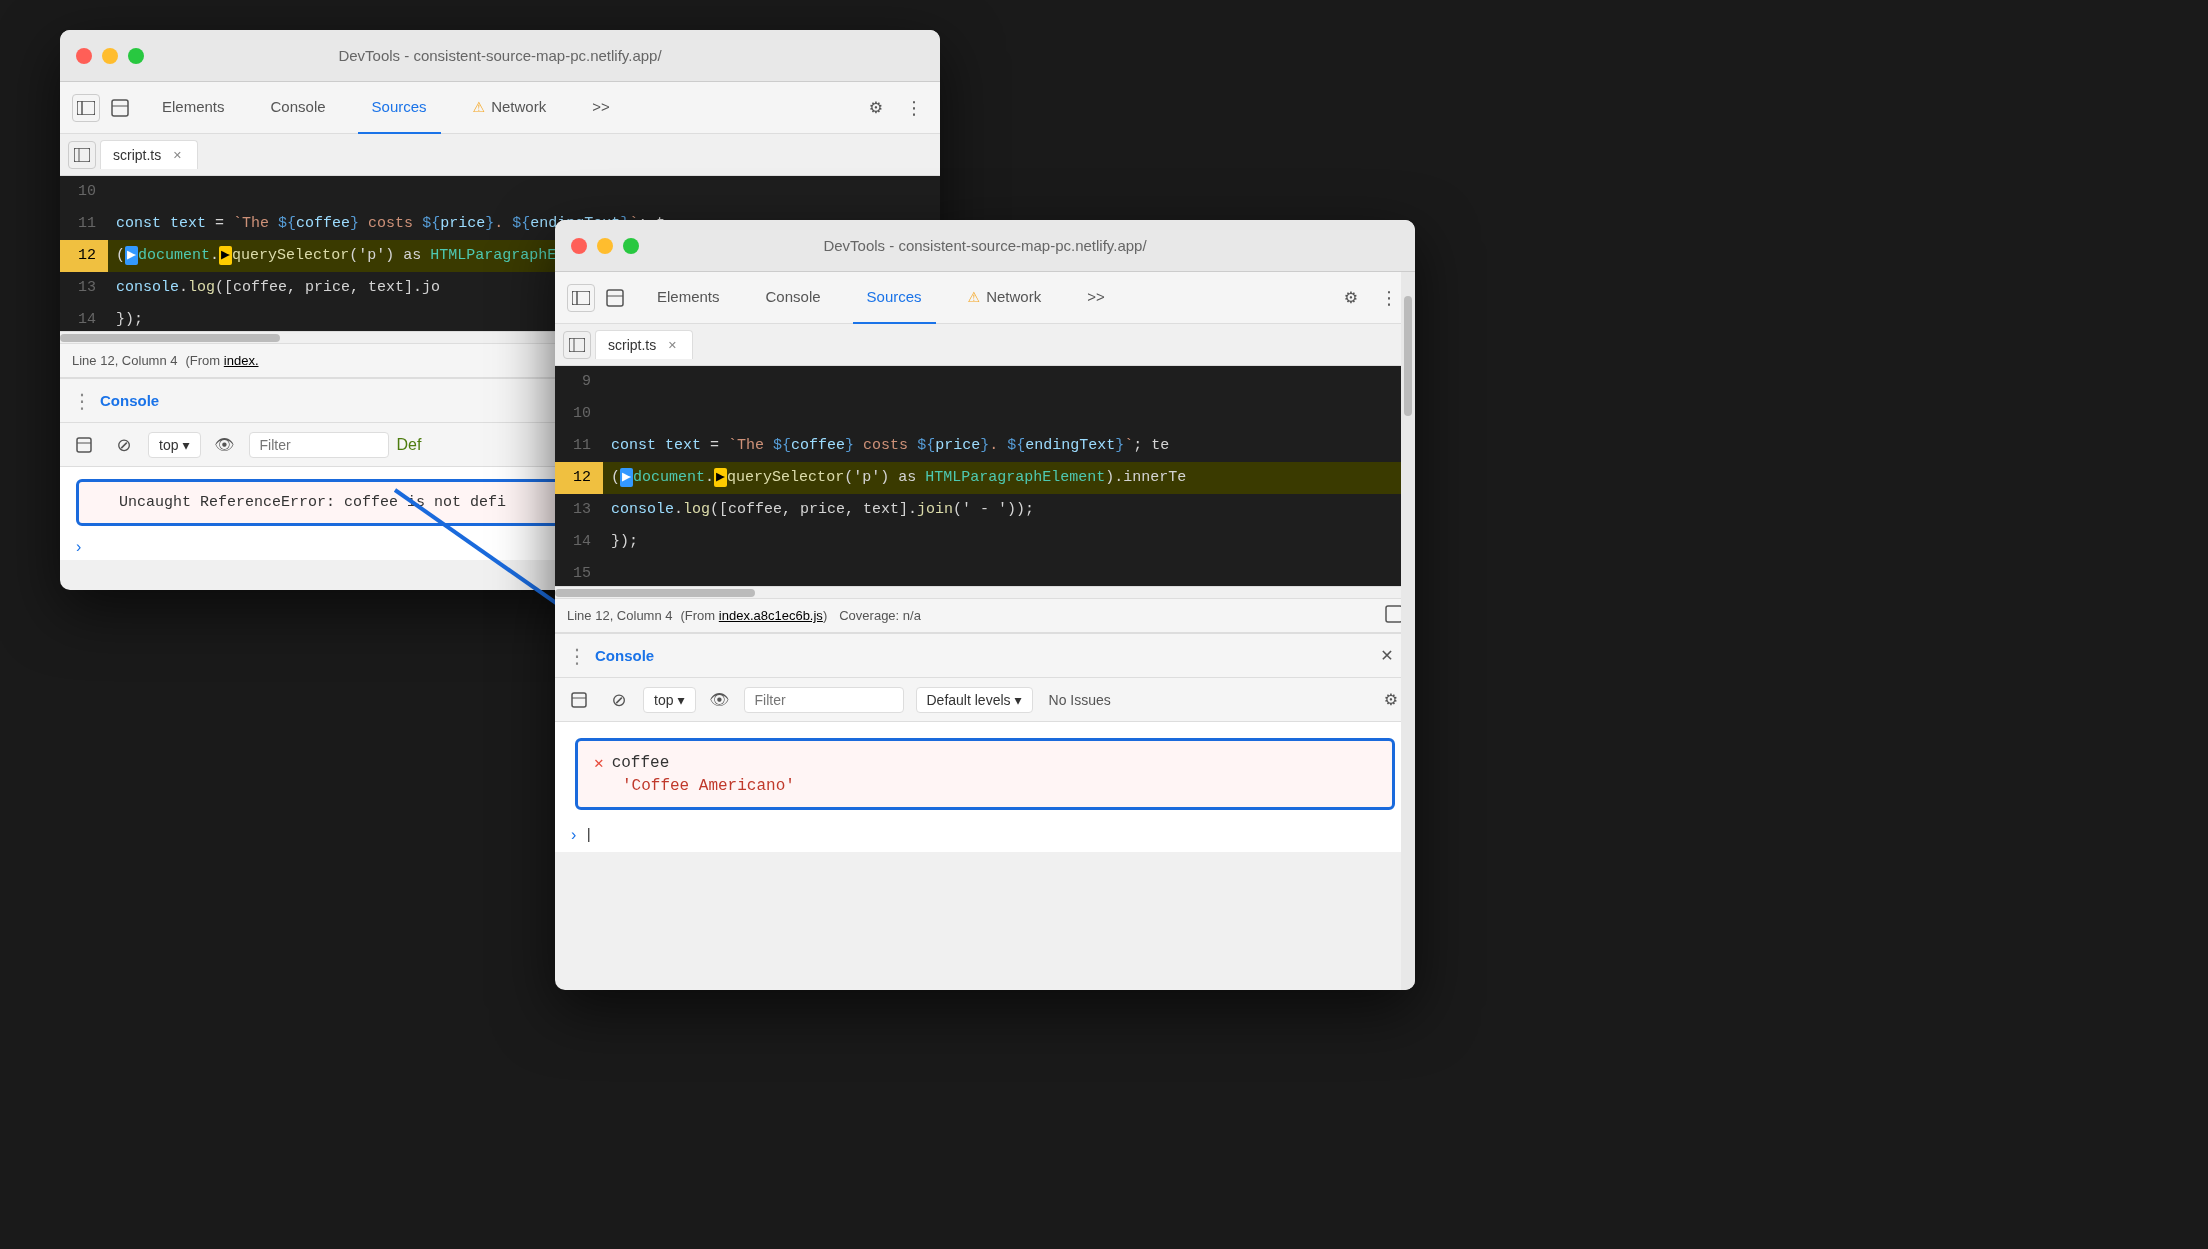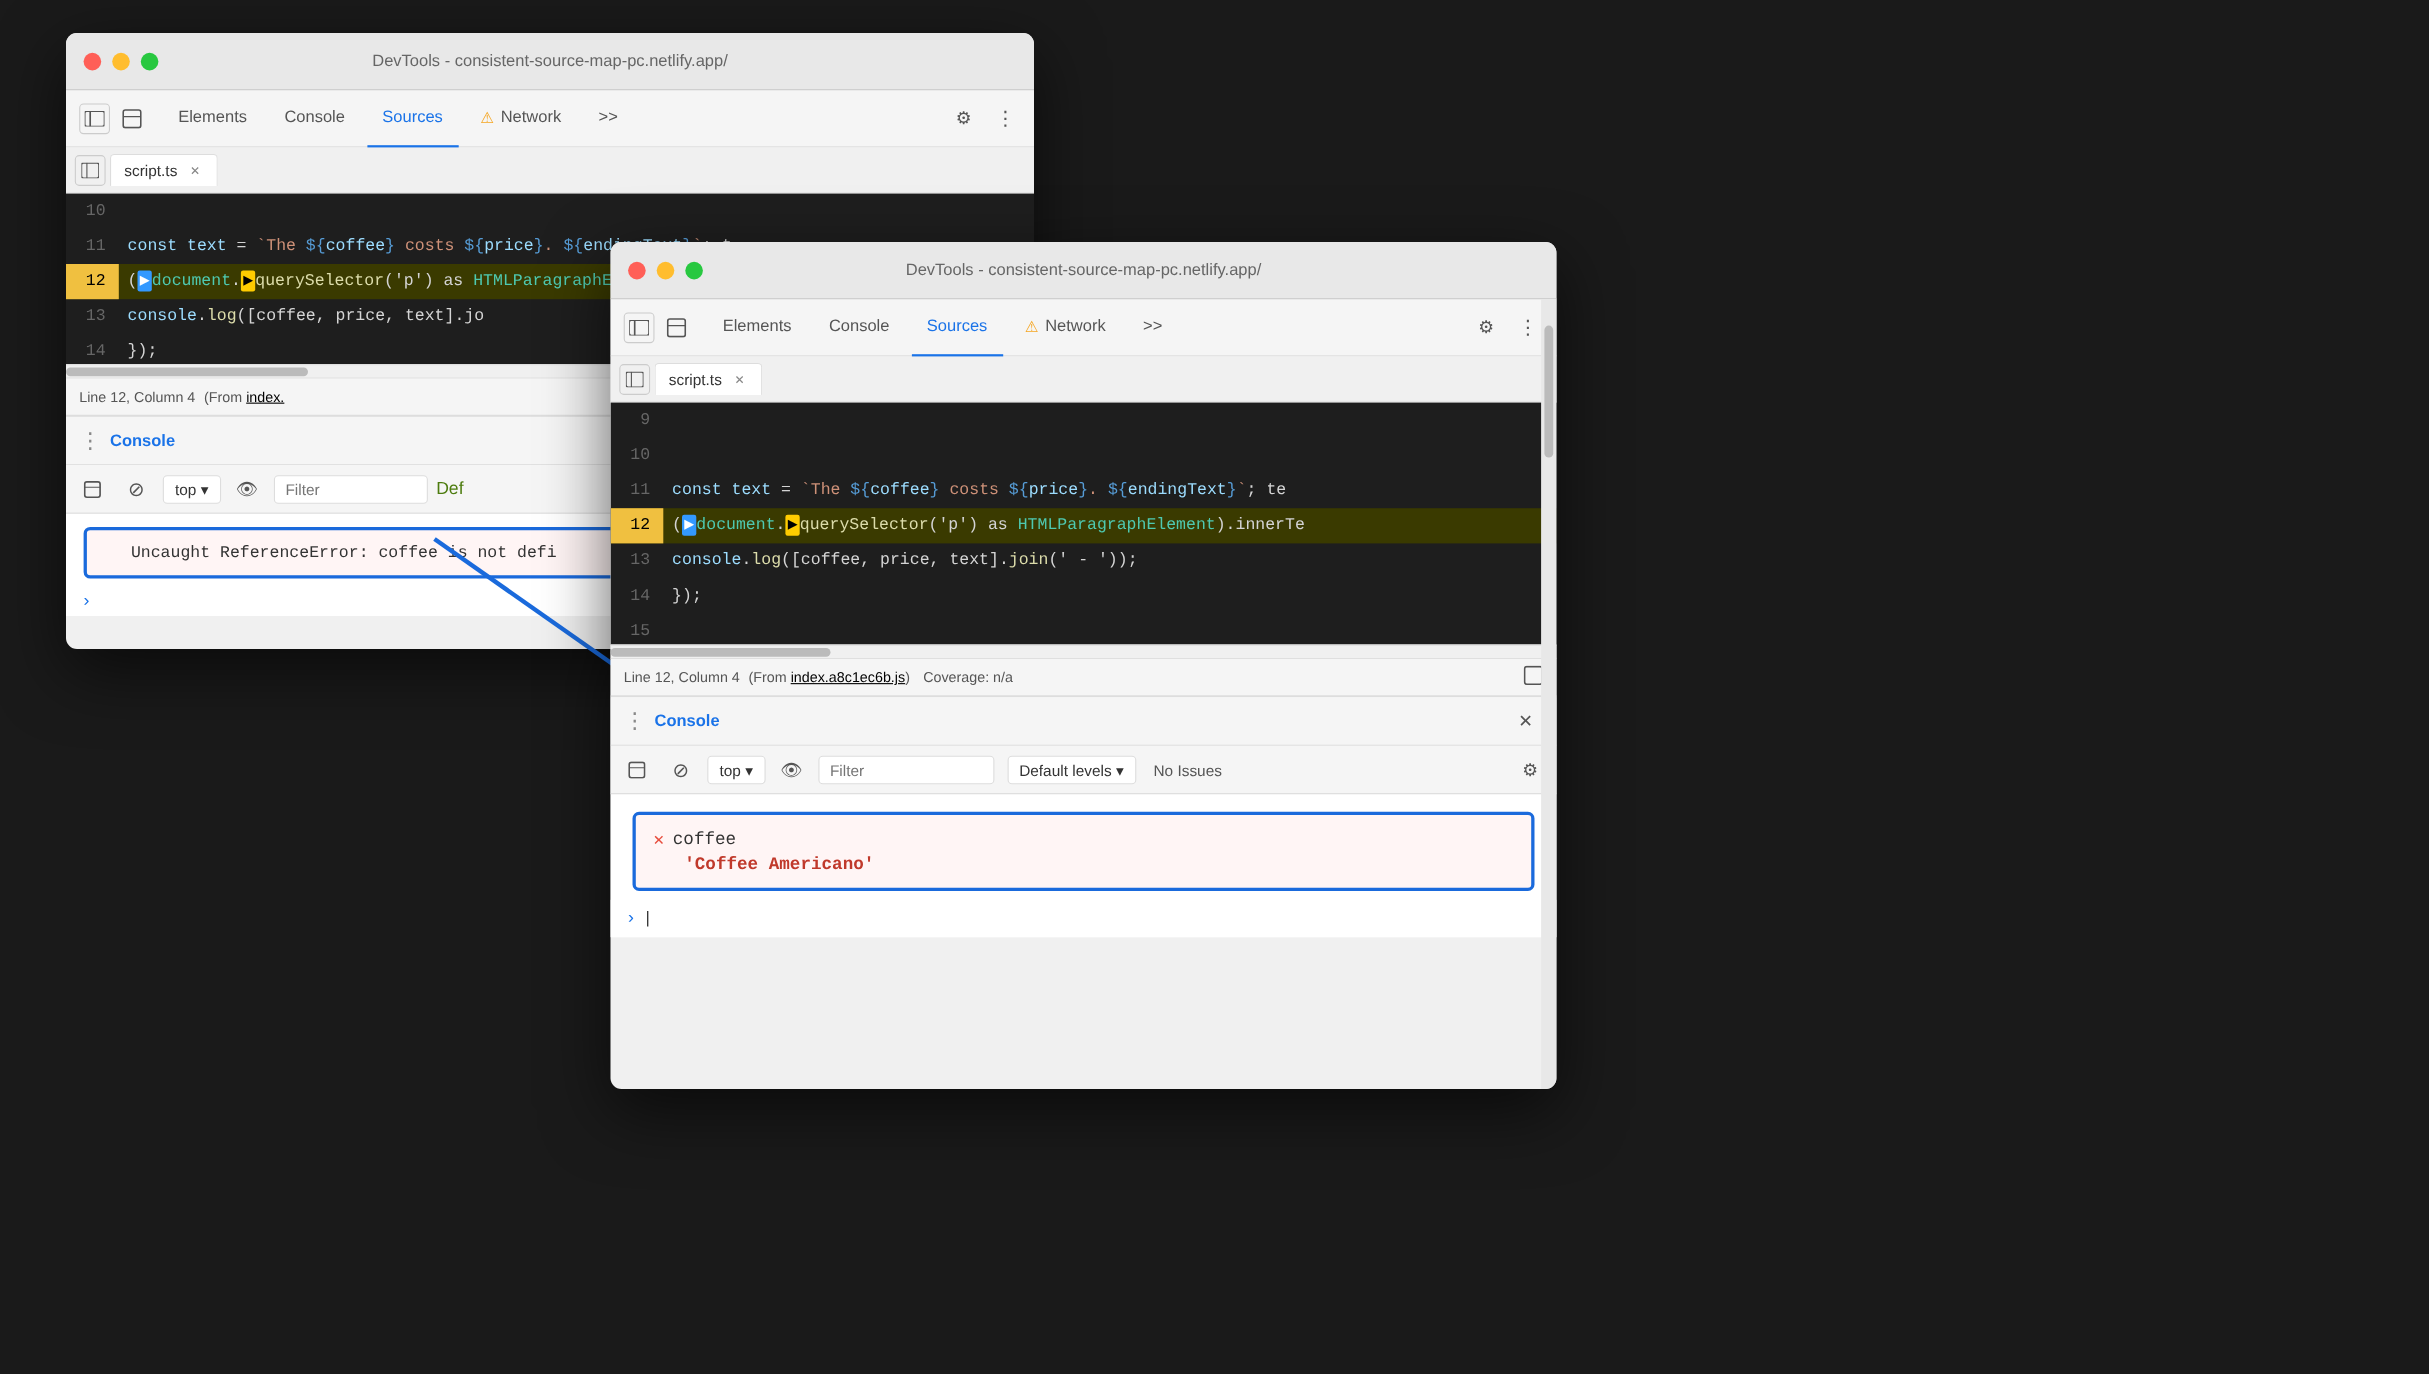--- a/index.html
+++ b/index.html
@@ -70,21 +70,21 @@
       justify-content: center;
       border-radius: 4px;
       cursor: pointer;
       color: #555;
       font-size: 16px;
     }
 
     .toolbar-tabs {
       display: flex;
       align-items: center;
-      gap: 6px;
+      gap: 18px;
       margin-left: 8px;
     }
 
     .tab-item {
       padding: 6px 14px;
       font-size: 15px;
       color: #555;
       cursor: pointer;
       border-bottom: 2px solid transparent;
       height: 52px;
@@ -315,21 +315,20 @@
       border-left: 3px solid #e74c3c;
     }
 
     .success-entry.highlighted {
       border: 3px solid #1a6adc;
       border-radius: 4px;
     }
 
     .success-string {
       color: #c0392b;
-      font-weight: bold;
     }
 
     
     .chevron {
       color: #1a73e8;
       font-size: 16px;
       cursor: pointer;
       display: flex;
       align-items: center;
       padding: 4px 8px;

